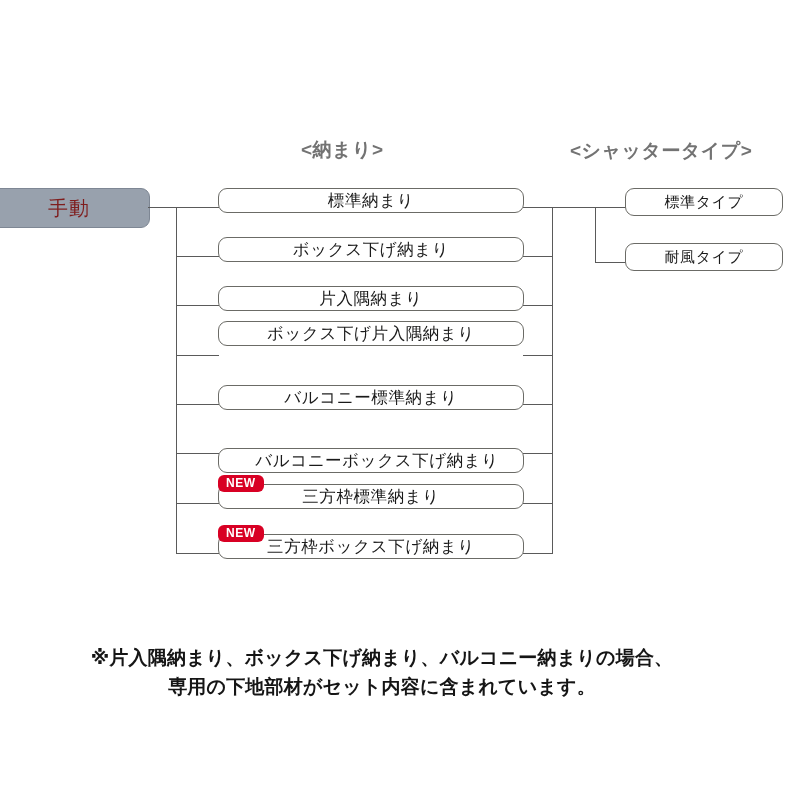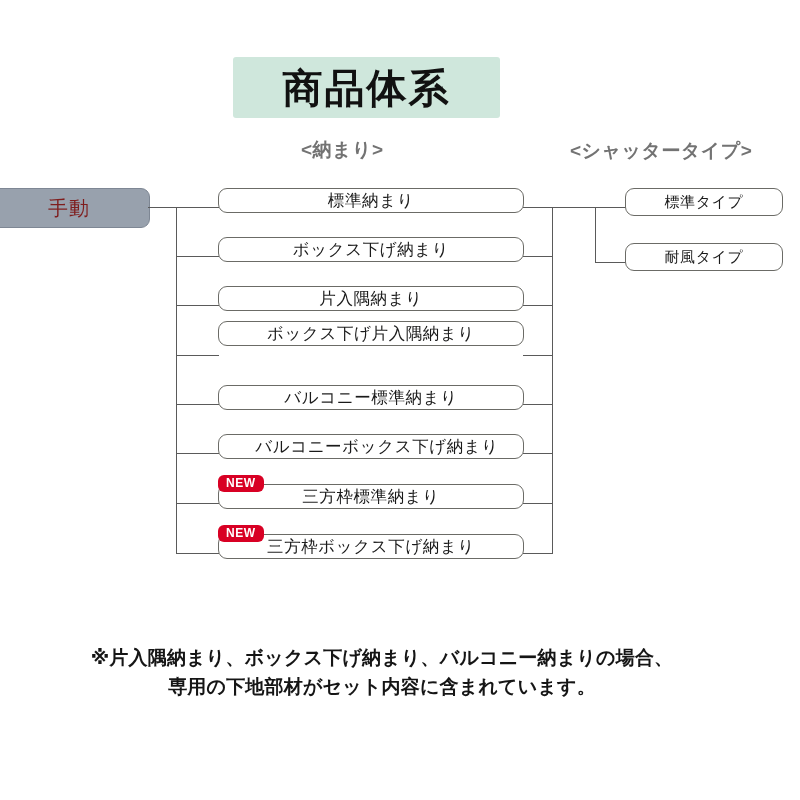--- a/index.html
+++ b/index.html
@@ -150,23 +150,20 @@
     color: #151515;
     letter-spacing: 0.2px;
   }
   .footnote .fn-line { display: block; }
 </style>
 </head>
 <body>
 
 <div id="canvas">
 
-  <div class="title-banner">
-    <span class="title-text">商品体系</span>
-  </div>
 
   <div class="col-header naosmari">&lt;納まり&gt;</div>
   <div class="col-header shutter">&lt;シャッタータイプ&gt;</div>
 
   <div class="root-node">
     <span class="root-label">手動</span>
   </div>
 
   <div class="line h" style="left:148px; top:207px; width:29px;"></div>
   <div class="line v" style="left:176px; top:207px; height:346px;"></div>
@@ -210,21 +207,21 @@
     </div>
 
     <div class="node-box" style="top:321px;">
       <span class="node-label">ボックス下げ片入隅納まり</span>
     </div>
 
     <div class="node-box" style="top:385px;">
       <span class="node-label">バルコニー標準納まり</span>
     </div>
 
-    <div class="node-box" style="top:434px;padding-left:12px;">
+    <div class="node-box" style="top:448px;padding-left:12px;">
       <span class="node-label">バルコニーボックス下げ納まり</span>
     </div>
 
     <div class="node-box" style="top:484px;">
       <span class="node-label">三方枠標準納まり</span>
     </div>
     <div class="new-badge" style="left:218px; top:475px;">NEW</div>
 
     <div class="node-box" style="top:534px;">
       <span class="node-label">三方枠ボックス下げ納まり</span>

